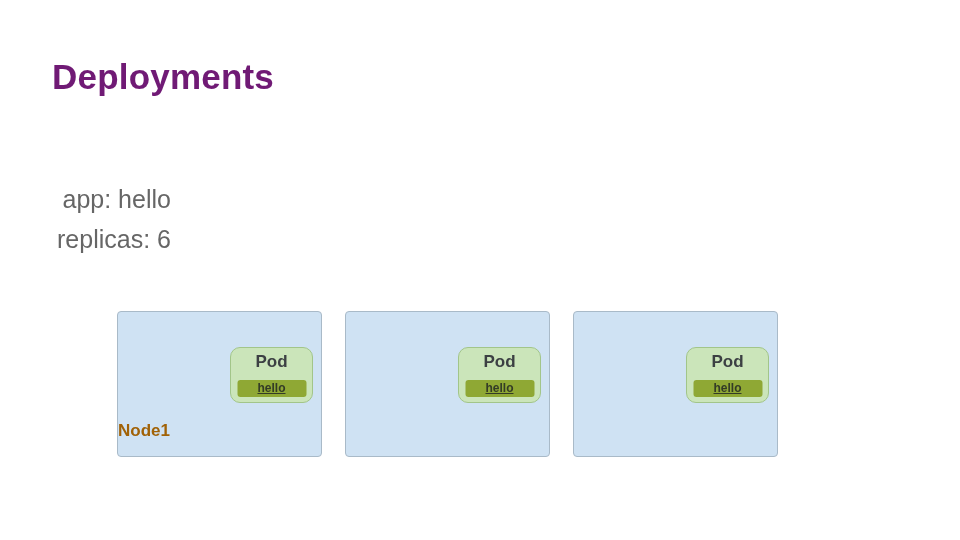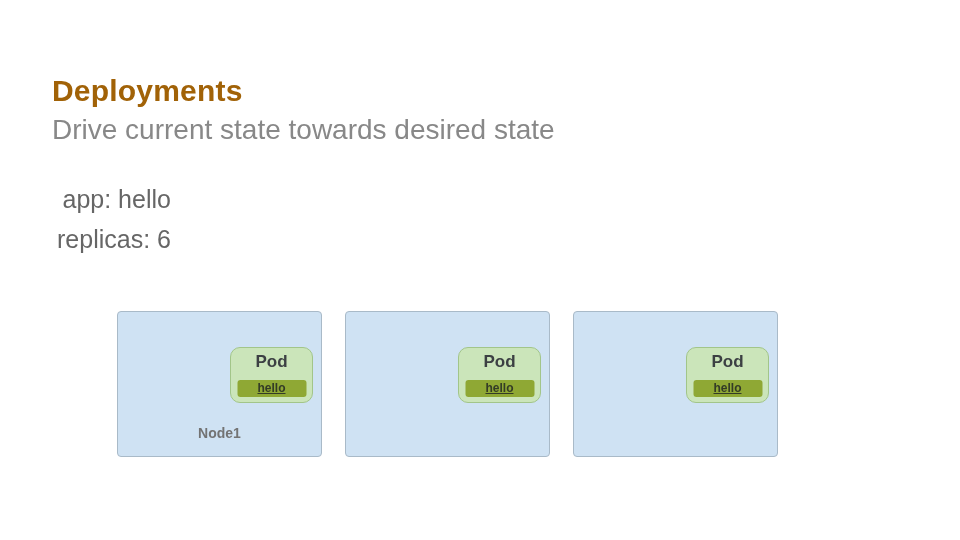--- a/index.html
+++ b/index.html
@@ -7,25 +7,25 @@
     position: relative;
     width: 960px;
     height: 540px;
     background: #ffffff;
     overflow: hidden;
     font-family: "Liberation Sans", sans-serif;
   }
   .title {
     position: absolute;
     left: 52px;
-    top: 74px;
+    top: 57px;
     margin: 0;
-    font-size: 30px;
+    font-size: 35px;
     font-weight: 700;
-    color: #a16207;
+    color: #701a75;
     letter-spacing: 0.2px;
   }
   .subtitle {
     position: absolute;
     left: 52px;
     top: 114px;
     margin: 0;
     font-size: 28px;
     font-weight: 400;
     color: #888888;
@@ -87,34 +87,32 @@
     font-weight: 700;
     color: #333b26;
     text-align: center;
     text-decoration: underline;
   }
   .node-label {
     position: absolute;
     left: 0;
     right: 0;
     bottom: 15px;
-    text-align: center;
-    font-size: 14px;
+    font-size: 17px;
     font-weight: 700;
-    color: #737373;
+    color: #a16207;
   }
 </style>
 </head>
 <body>
 
 <div class="slide">
 
   <h1 class="title">Deployments</h1>
 
-  <p class="subtitle">Drive current state towards desired state</p>
 
   <div class="config">
     <div>app: hello</div>
     <div>replicas: 6</div>
   </div>
 
   <div class="nodes-row">
 
     <div class="node">
       <div class="pod">

